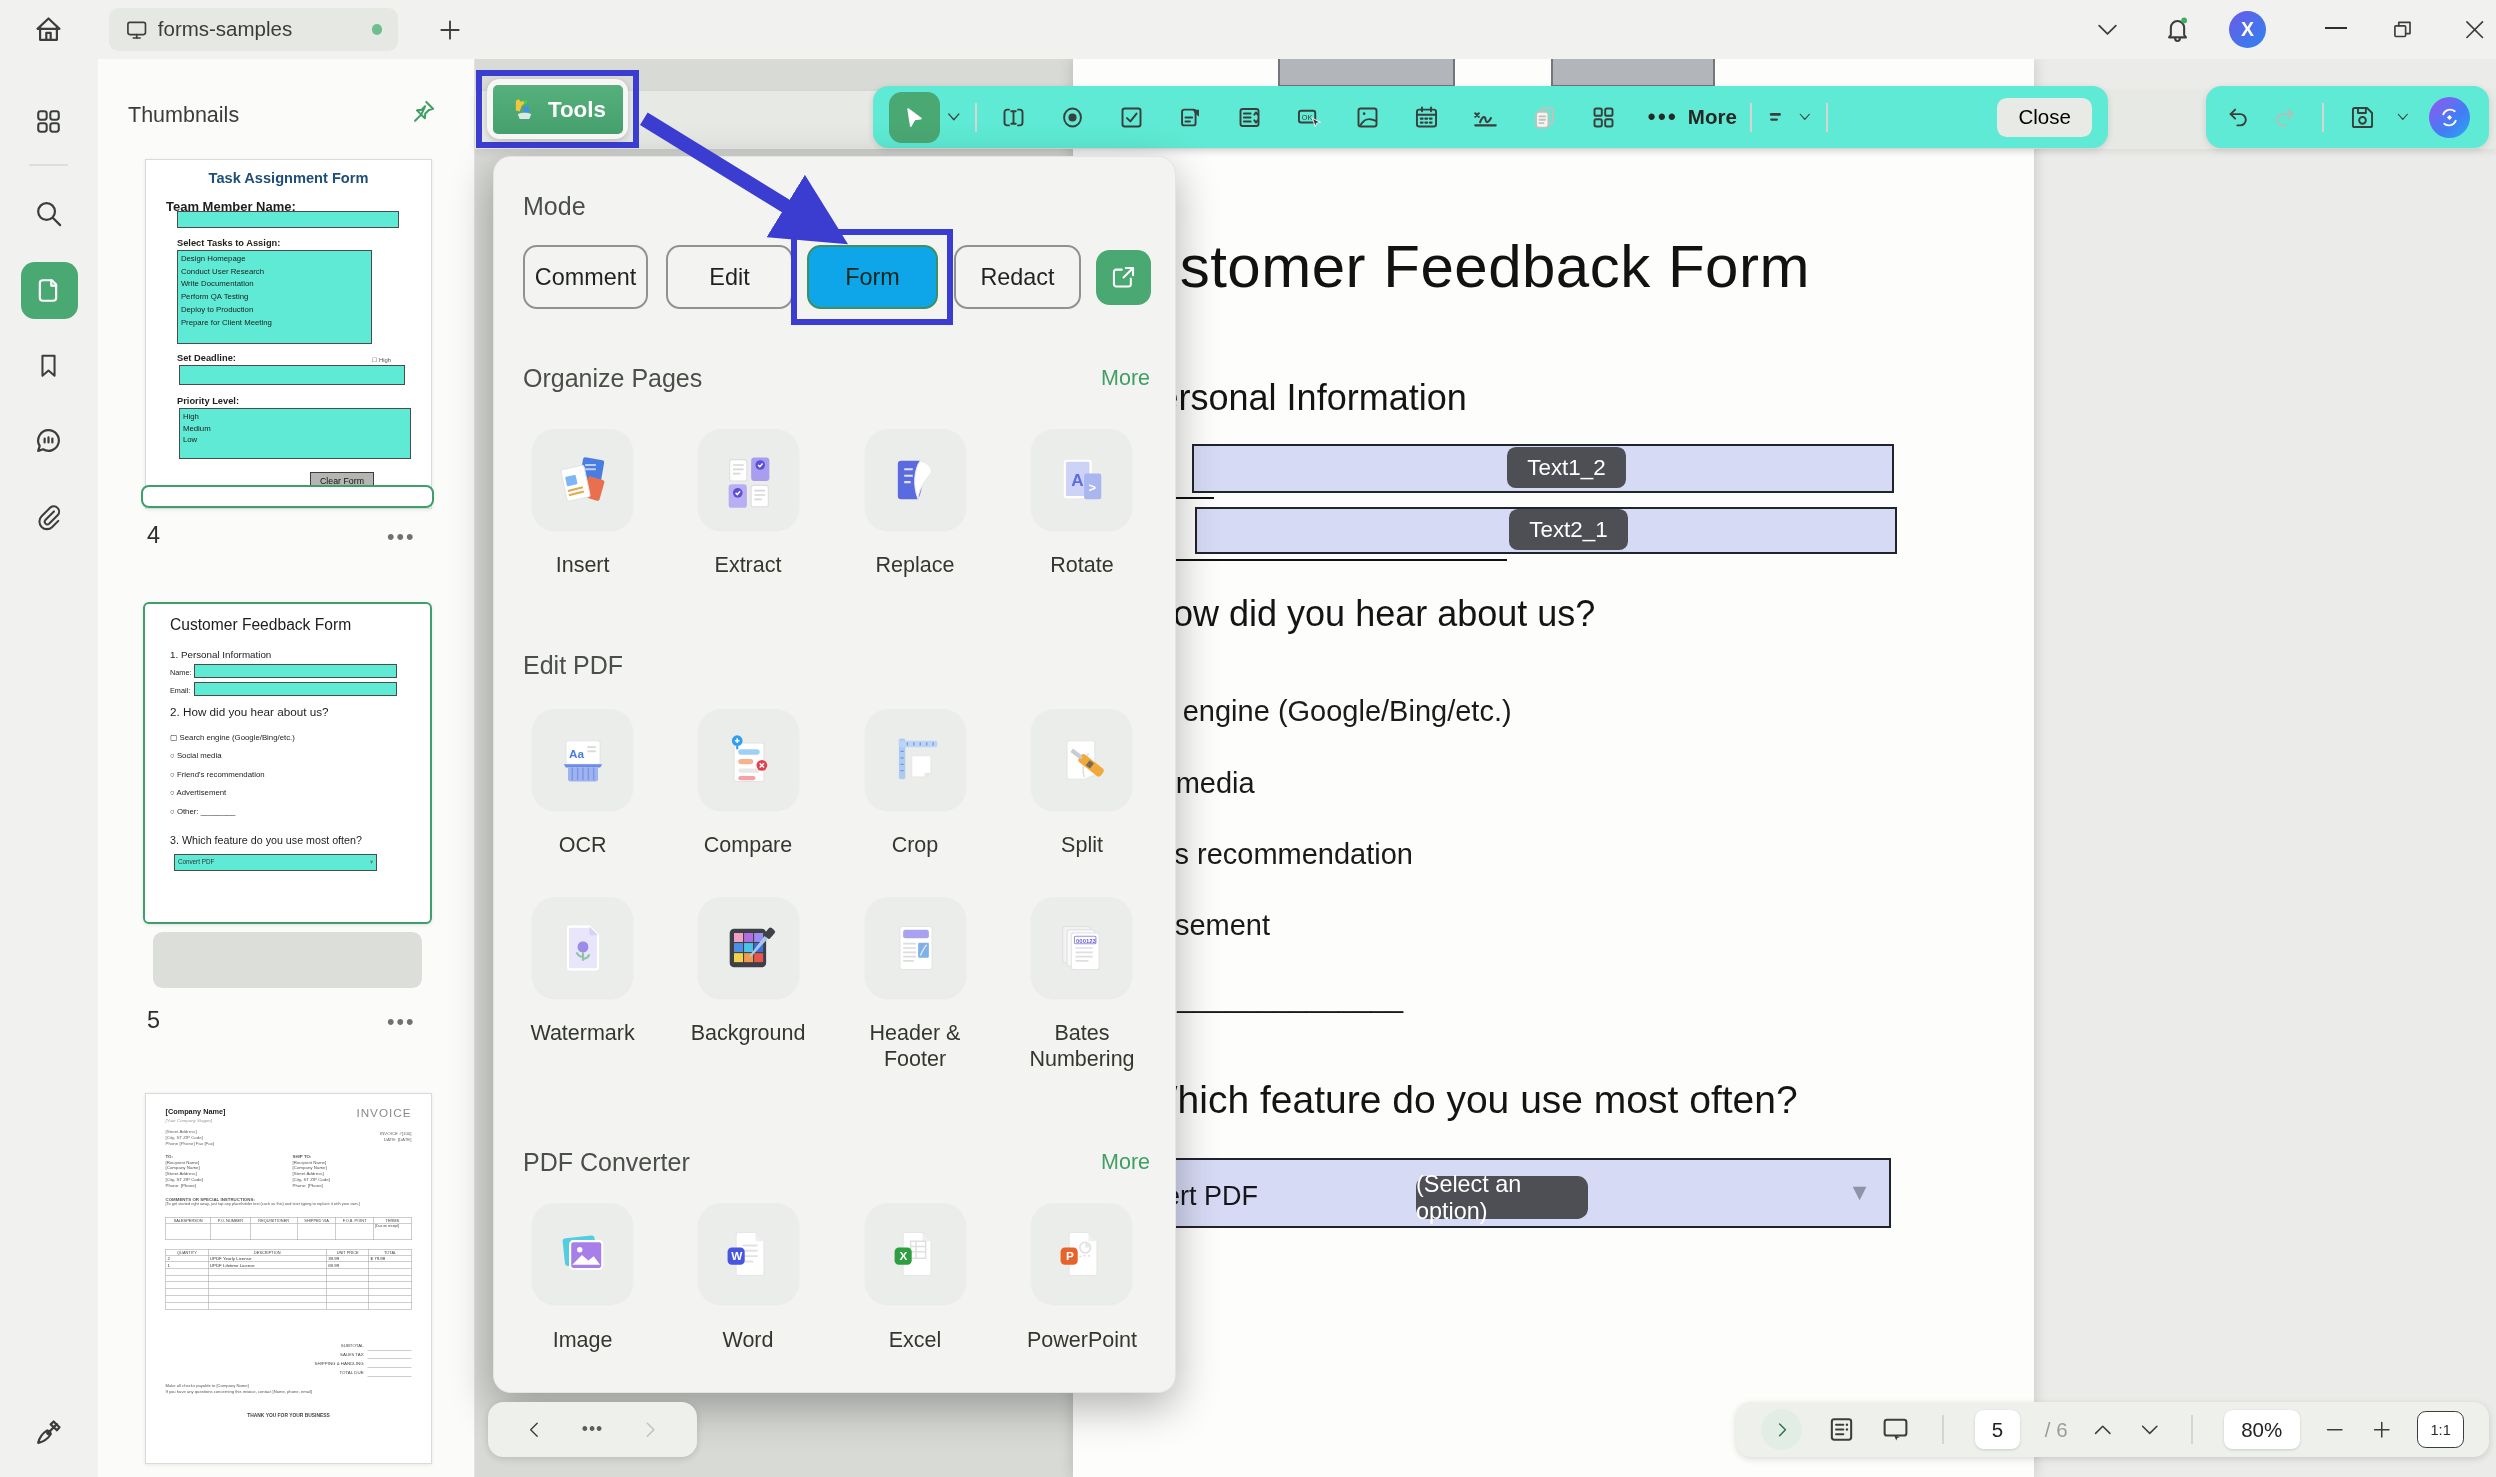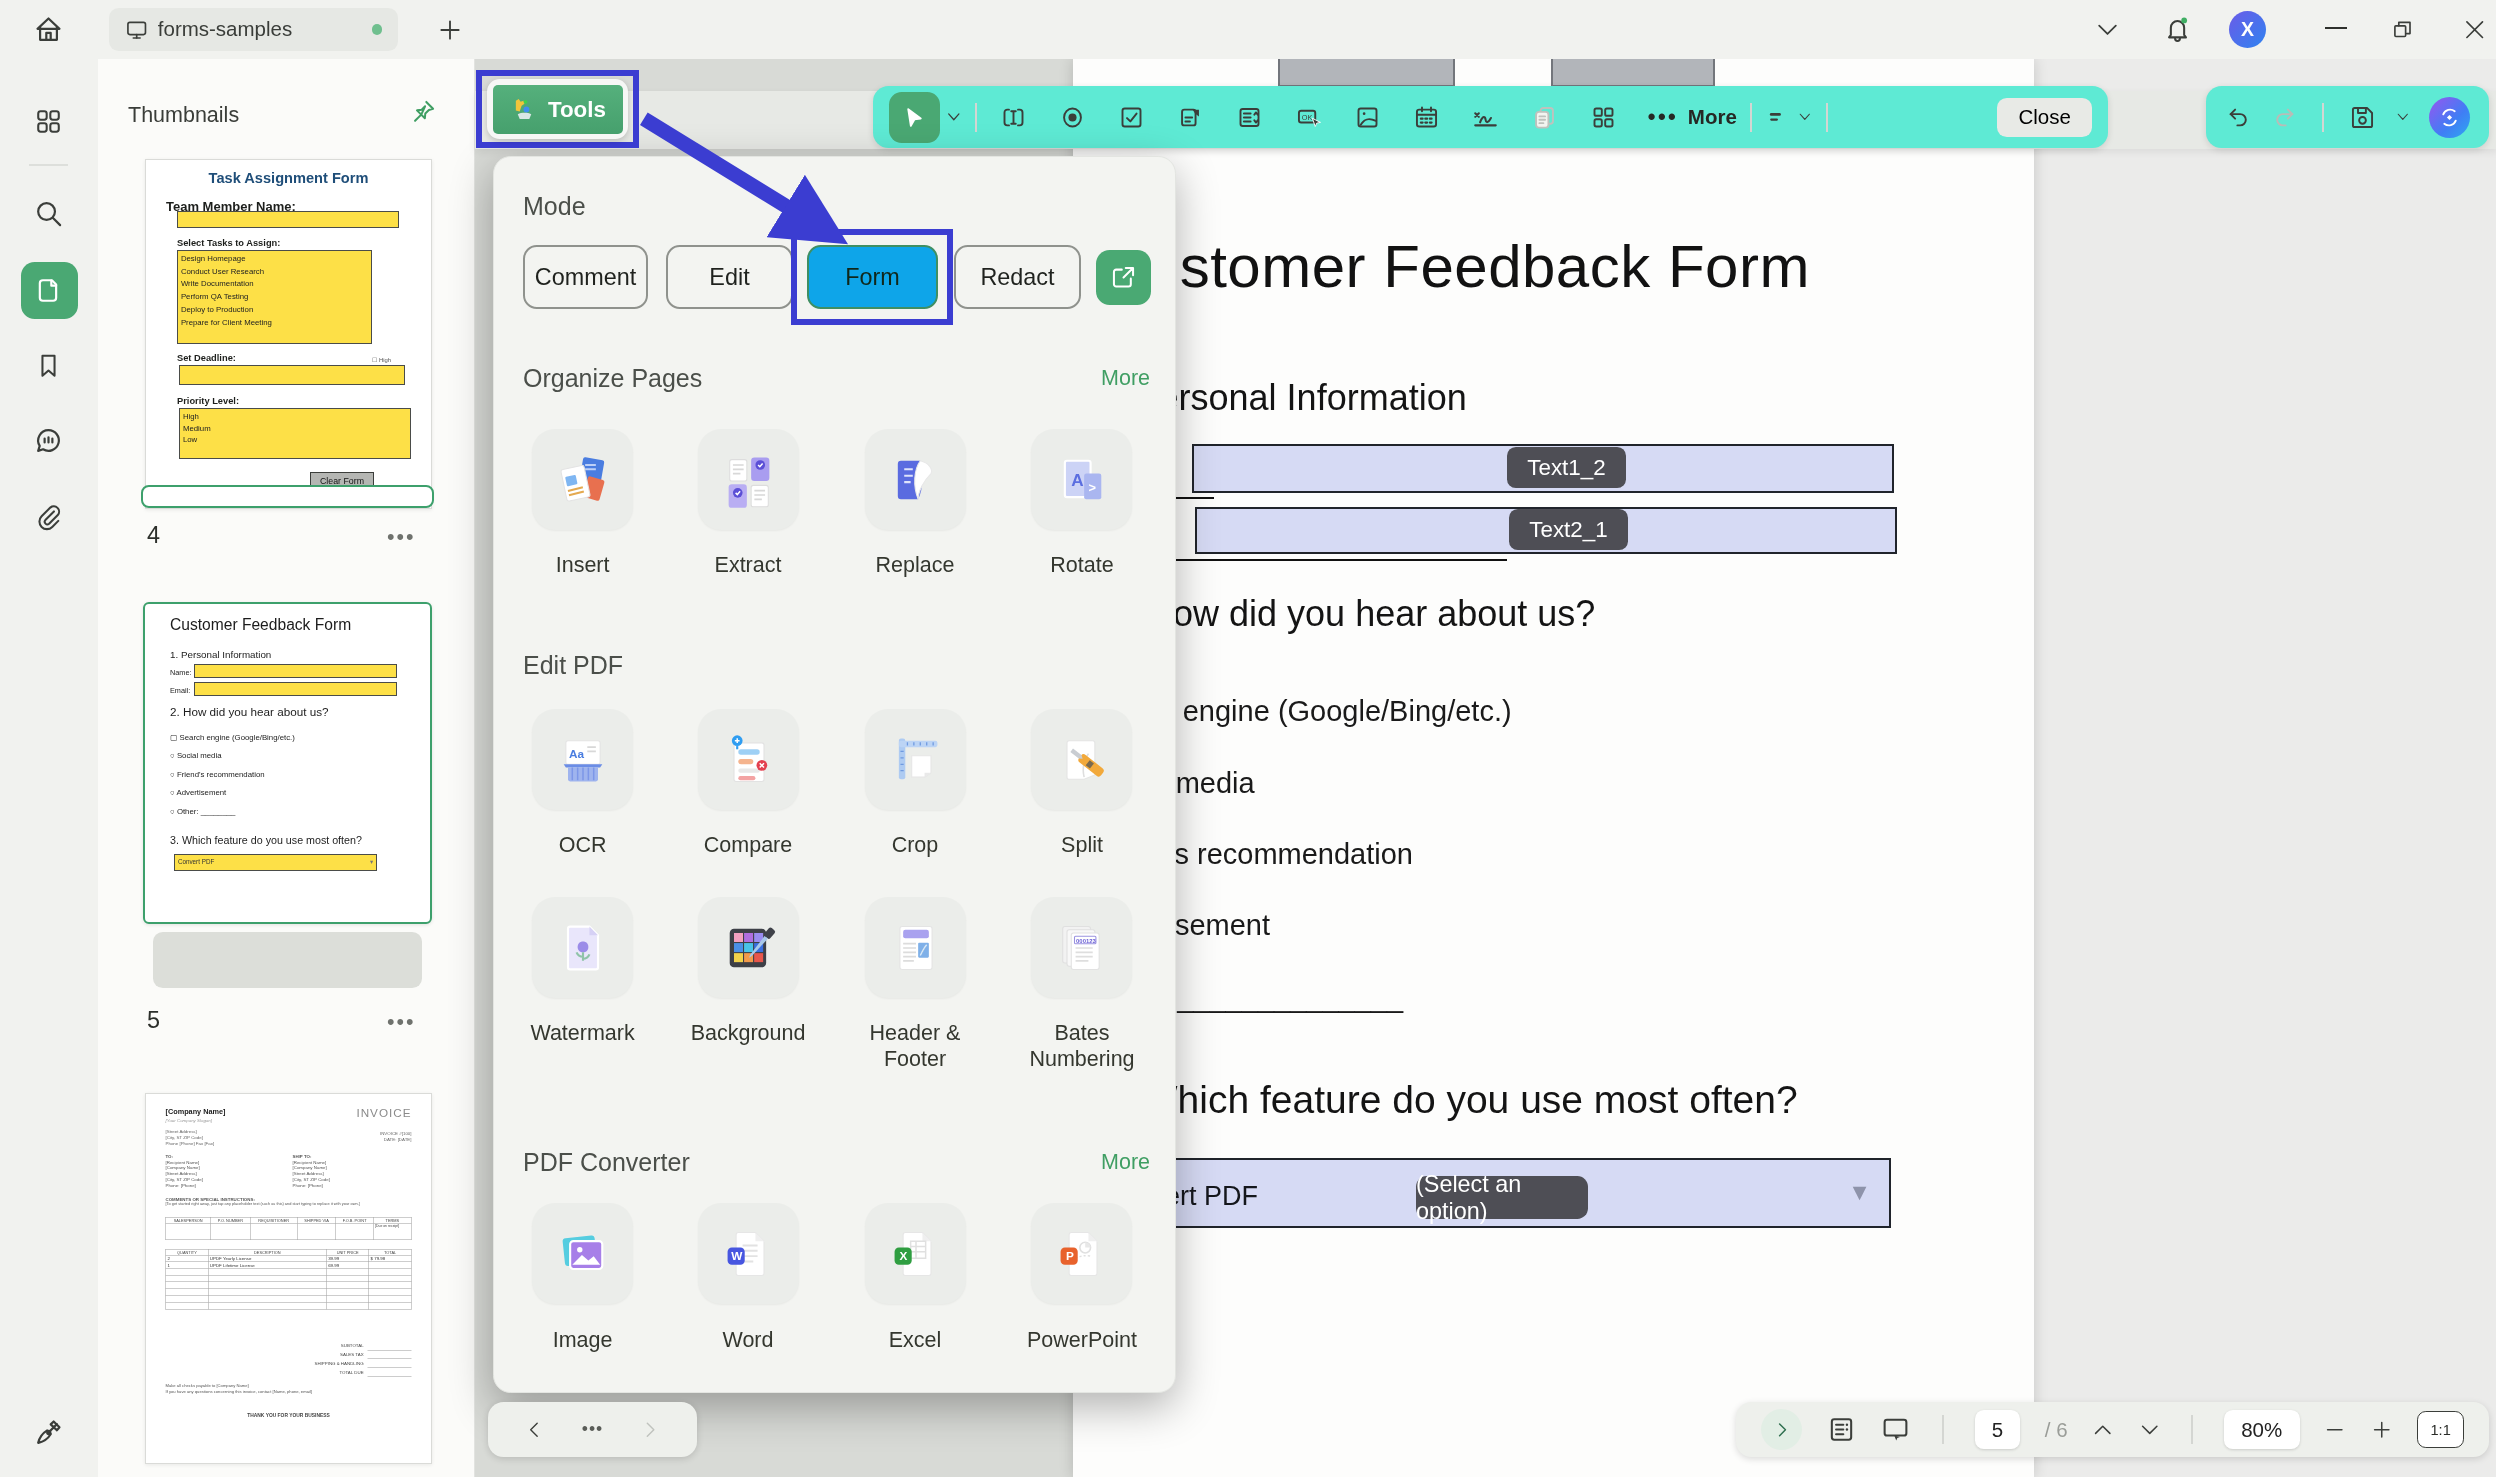--- a/index.html
+++ b/index.html
@@ -21,21 +21,21 @@
   .rail-item{left:23.4px;width:51px;height:51px;display:flex;align-items:center;justify-content:center;}
   .rail-active{left:20.5px;width:57px;height:57px;background:#4aa873;border-radius:13.7px;display:flex;align-items:center;justify-content:center;}
 
   
   .tpanel{left:98px;top:59px;width:377px;height:1419px;background:#fbfbf9;border-right:1px solid #e2e3e0;box-sizing:border-box;}
   .tpanel-title{left:30px;top:44px;font-size:21.5px;color:#3a3d39;}
   .thumb{background:#fff;border:1px solid #dadbd8;box-shadow:0 1px 3.9px rgba(0,0,0,.08);}
   .pnum{font-size:23.4px;color:#2c2f2b;}
   .pdots{font-size:21.5px;color:#6f726e;letter-spacing:2px;}
   .mini-label{font-weight:700;color:#1d1f1c;}
-  .mini-box{border:1.5px solid #4a4c49;background:#fde047;box-sizing:border-box;}
+  .mini-box{border:1.5px solid #4a4c49;background:#5eead4;box-sizing:border-box;}
   .mini-btn{background:#b5b6b3;border:1px solid #3c3e3b;font-size:8.8px;color:#111;display:flex;align-items:center;justify-content:center;}
 
   
   .viewport{left:475px;top:59px;width:2022px;height:1419px;background:#d8dad6;}
   .rightstrip{left:2033px;top:59px;width:463px;height:1419px;background:#ebebea;}
   .page{left:1073px;top:59px;width:961px;height:1419px;background:#fdfdfc;box-shadow:0 0 13.7px rgba(0,0,0,.16);}
   .ghost-field{background:#b2b5ba;border:2px solid #73767c;border-top:none;box-sizing:border-box;}
   .doc-title{font-size:60px;font-weight:500;color:#121212;letter-spacing:0.5px;}
   .doc-h{font-size:36px;font-weight:500;color:#141414;}
   .doc-opt{font-size:29px;color:#1a1a1a;}

